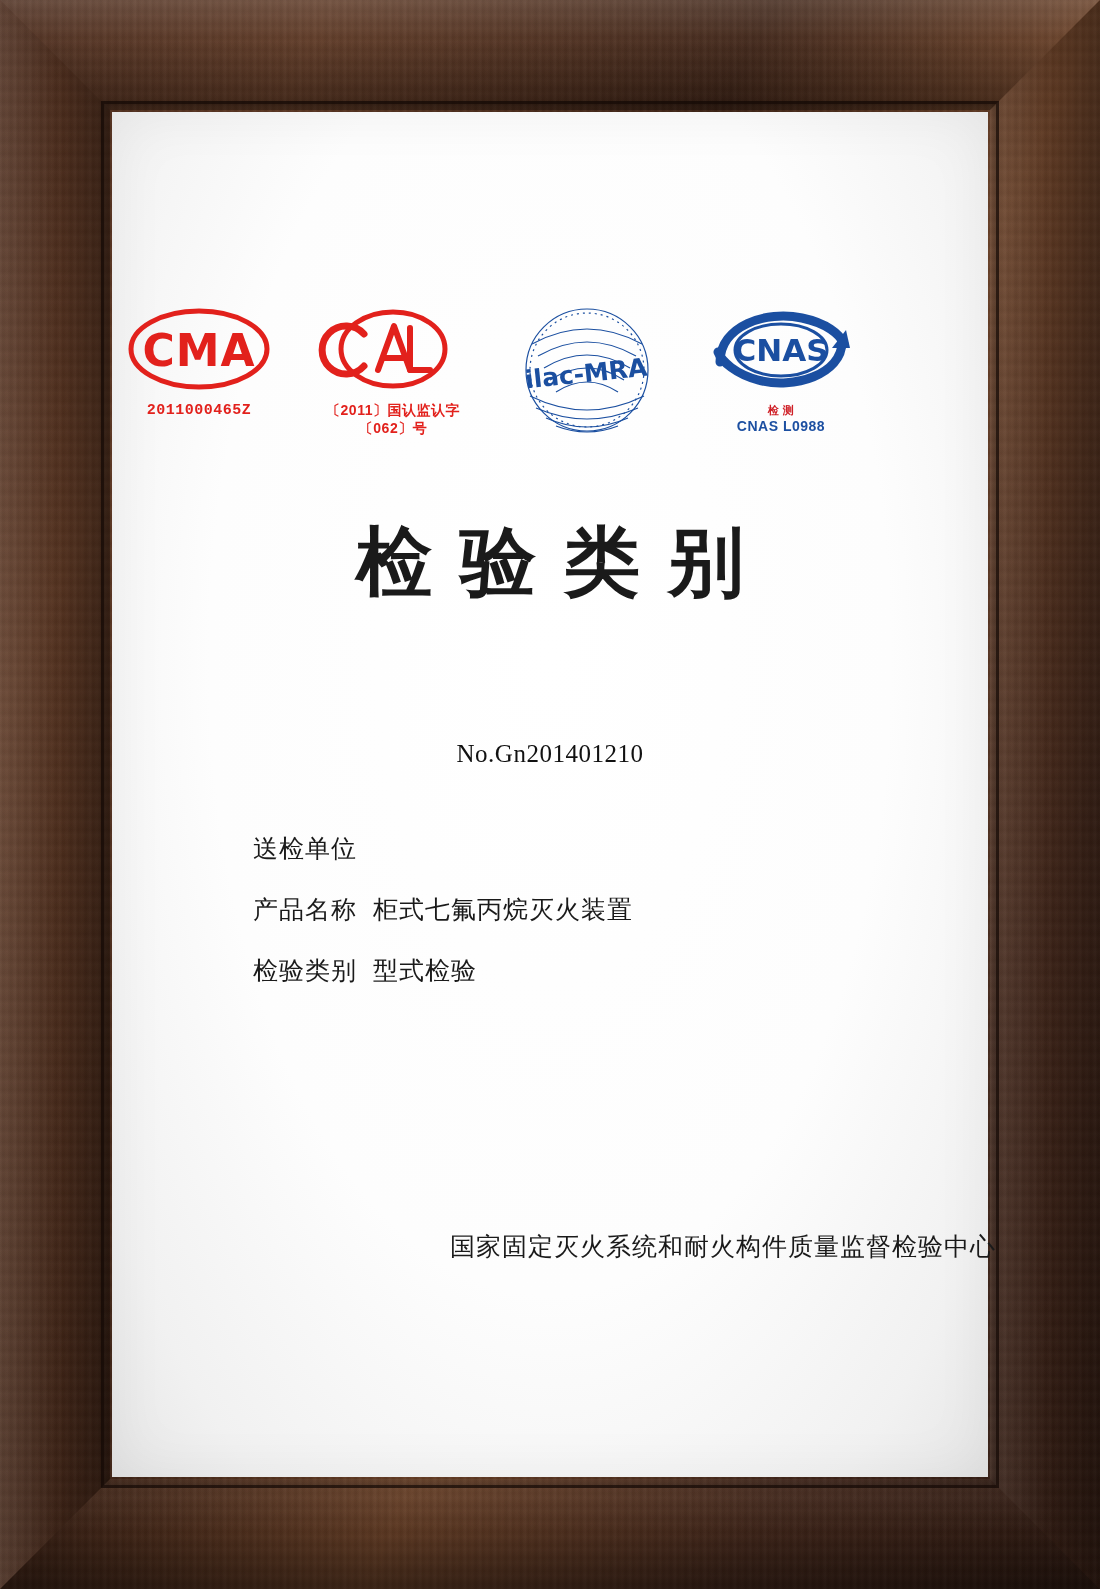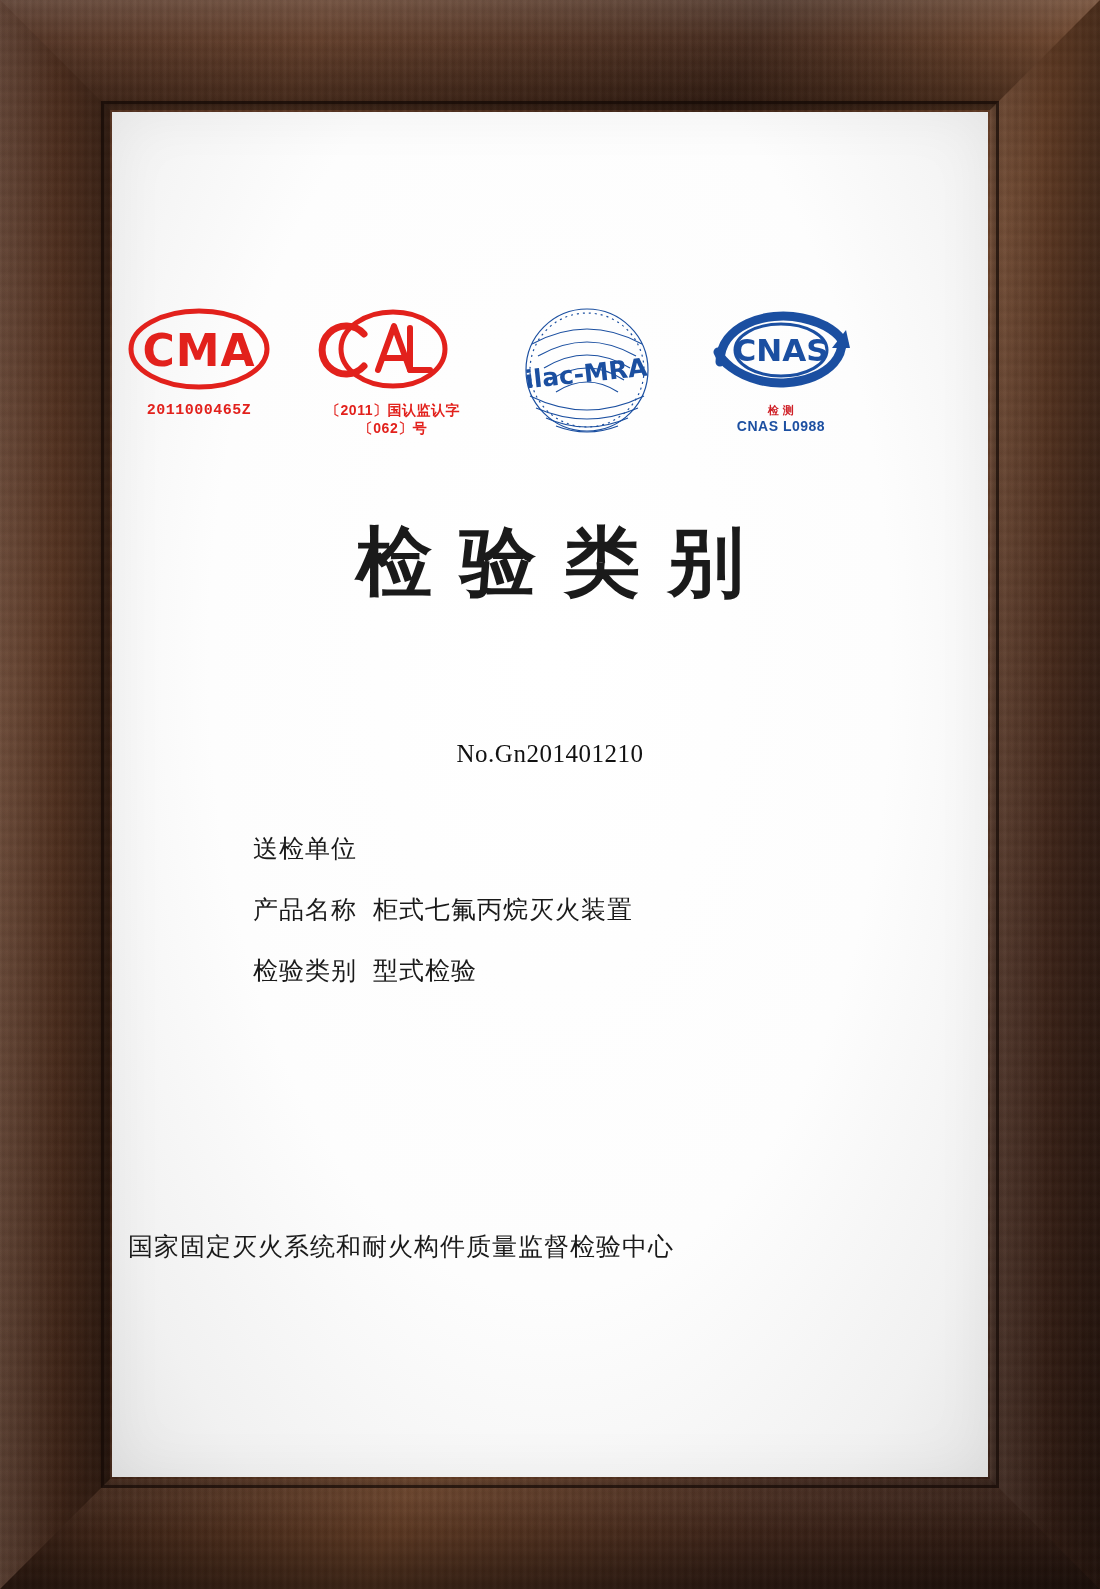--- a/index.html
+++ b/index.html
@@ -166,23 +166,23 @@
   }
   .field-value {
     margin-left: 16px;
     letter-spacing: 1px;
   }
 
   
   #footer-org {
     position: absolute;
     top: 1118px;
-    left: 16px;
-    width: 876px;
-    text-align: left;
+    left: 8px;
+    width: 876px;
+    text-align: right;
     font-size: 25px;
     color: #1a1a1a;
     letter-spacing: 1px;
     font-family: "DejaVu Sans", "Liberation Sans", sans-serif;
   }
 </style>
 </head>
 <body>
 
 <div id="frame-wrapper">

